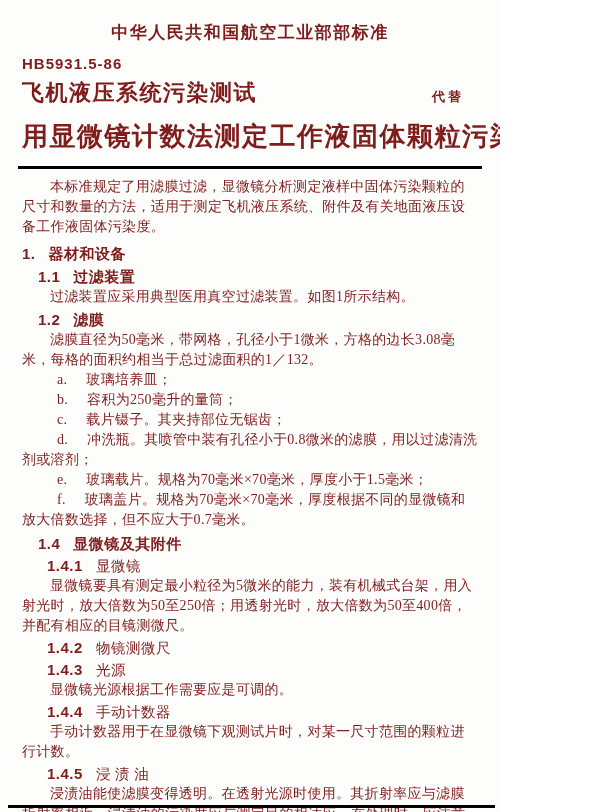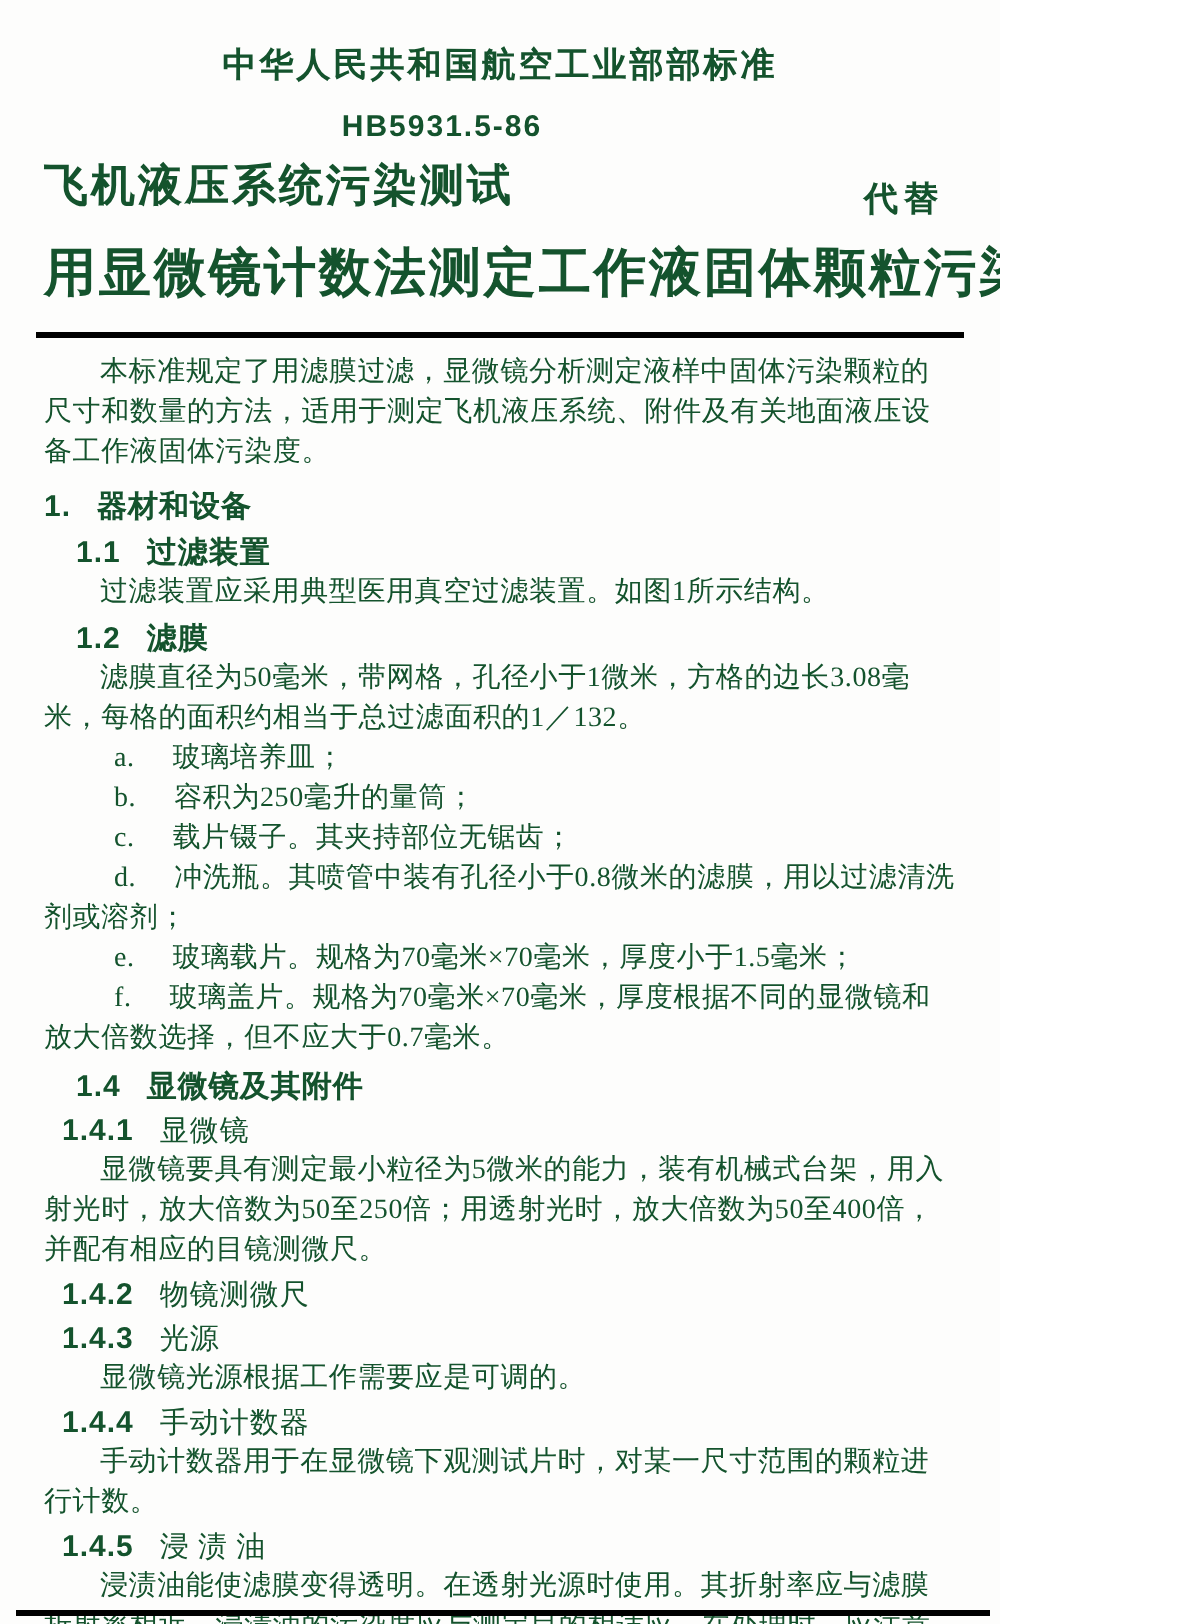--- a/index.html
+++ b/index.html
@@ -3,36 +3,36 @@
 <meta charset="utf-8">
 <style>
   html,body{margin:0;padding:0;background:#ffffff;}
   .page{
     position:relative;
     width:500px;height:812px;
     background:#fdfdfc;
     overflow:hidden;
     box-sizing:border-box;
     padding:14px 22px 0 22px;
-    color:#14532d;
+    color:#7f1d1d;
     font-family:"Liberation Serif",serif;
   }
   
   .org-title{
     margin-top:8px;
     text-align:center;
     font-family:"Liberation Sans",sans-serif;
     font-weight:bold;
     font-size:17px;
     letter-spacing:1.5px;
     line-height:21px;
   }
   .std-num{
     margin-top:12px;
-    text-align:center;
+    text-align:left;
     padding-right:58px;
     font-family:"Liberation Sans",sans-serif;
     font-weight:bold;
     font-size:15px;
     letter-spacing:1px;
     line-height:18px;
   }
   .series-row{position:relative;margin-top:6px;height:28px;}
   .series-title{
     text-align:left;
@@ -40,21 +40,21 @@
     font-weight:bold;
     font-size:22px;
     letter-spacing:1.5px;
     line-height:28px;
   }
   .replaces{
     position:absolute;
     left:410px;top:9px;
     font-family:"Liberation Sans",sans-serif;
     font-weight:bold;
-    font-size:17px;
+    font-size:13px;
     letter-spacing:3px;
   }
   .doc-title{
     margin-top:14px;
     text-align:center;
     font-family:"Liberation Sans",sans-serif;
     font-weight:bold;
     font-size:26px;
     letter-spacing:1.5px;
     line-height:31px;
@@ -81,21 +81,21 @@
   .h{
     font-family:"Liberation Sans",sans-serif;
     font-weight:bold;
     font-size:15px;
     line-height:20px;
     letter-spacing:0.5px;
   }
   .h .num{margin-right:13px;}
   .lvl1{margin-top:7px;}
   .lvl2{margin-top:3px;margin-left:16px;}
-  .lvl3{margin-top:2px;margin-left:9px;}
+  .lvl3{margin-top:2px;margin-left:25px;}
   .lvl3 .t{
     font-family:"Liberation Serif",serif;
     font-weight:normal;
     font-size:14.5px;
   }
   .sp1{margin-top:4px;}
   .item{
     font-size:14px;
     line-height:20px;
     letter-spacing:0.3px;

